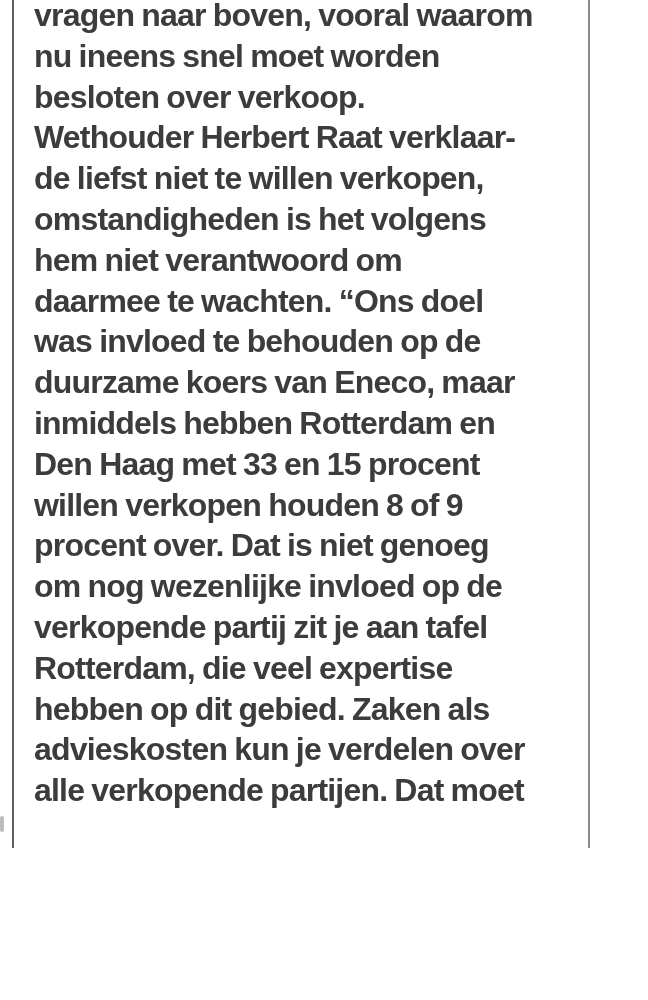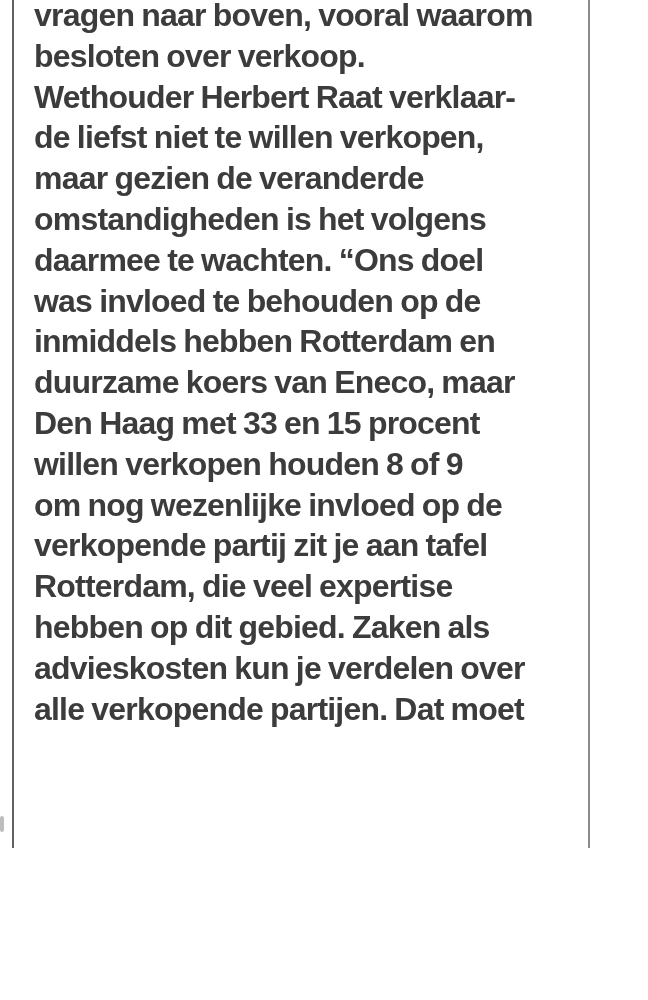--- a/index.html
+++ b/index.html
@@ -58,31 +58,33 @@
 </style>
 </head>
 <body>
 
 <div class="page">
   <div class="rule rule-left"></div>
   <div class="rule rule-right"></div>
   <div class="edge-mark"></div>
   <div class="text-col">
       <div class="line">vragen naar boven, vooral waarom</div>
+      <div class="line">nu ineens snel moet worden</div>
       <div class="line">besloten over verkoop.</div>
       <div class="line">Wethouder Herbert Raat verklaar-</div>
       <div class="line">de liefst niet te willen verkopen,</div>
-      <div class="line">maar gezien de veranderde</div>
       <div class="line">omstandigheden is het volgens</div>
+      <div class="line">hem niet verantwoord om</div>
       <div class="line">daarmee te wachten. “Ons doel</div>
       <div class="line">was invloed te behouden op de</div>
+      <div class="line">duurzame koers van Eneco, maar</div>
       <div class="line">inmiddels hebben Rotterdam en</div>
-      <div class="line">duurzame koers van Eneco, maar</div>
       <div class="line">Den Haag met 33 en 15 procent</div>
       <div class="line">willen verkopen houden 8 of 9</div>
+      <div class="line">procent over. Dat is niet genoeg</div>
       <div class="line">om nog wezenlijke invloed op de</div>
       <div class="line">verkopende partij zit je aan tafel</div>
       <div class="line">Rotterdam, die veel expertise</div>
       <div class="line">hebben op dit gebied. Zaken als</div>
       <div class="line">advieskosten kun je verdelen over</div>
       <div class="line">alle verkopende partijen. Dat moet</div>
     </div>
 </div>
 
 </body></html>

